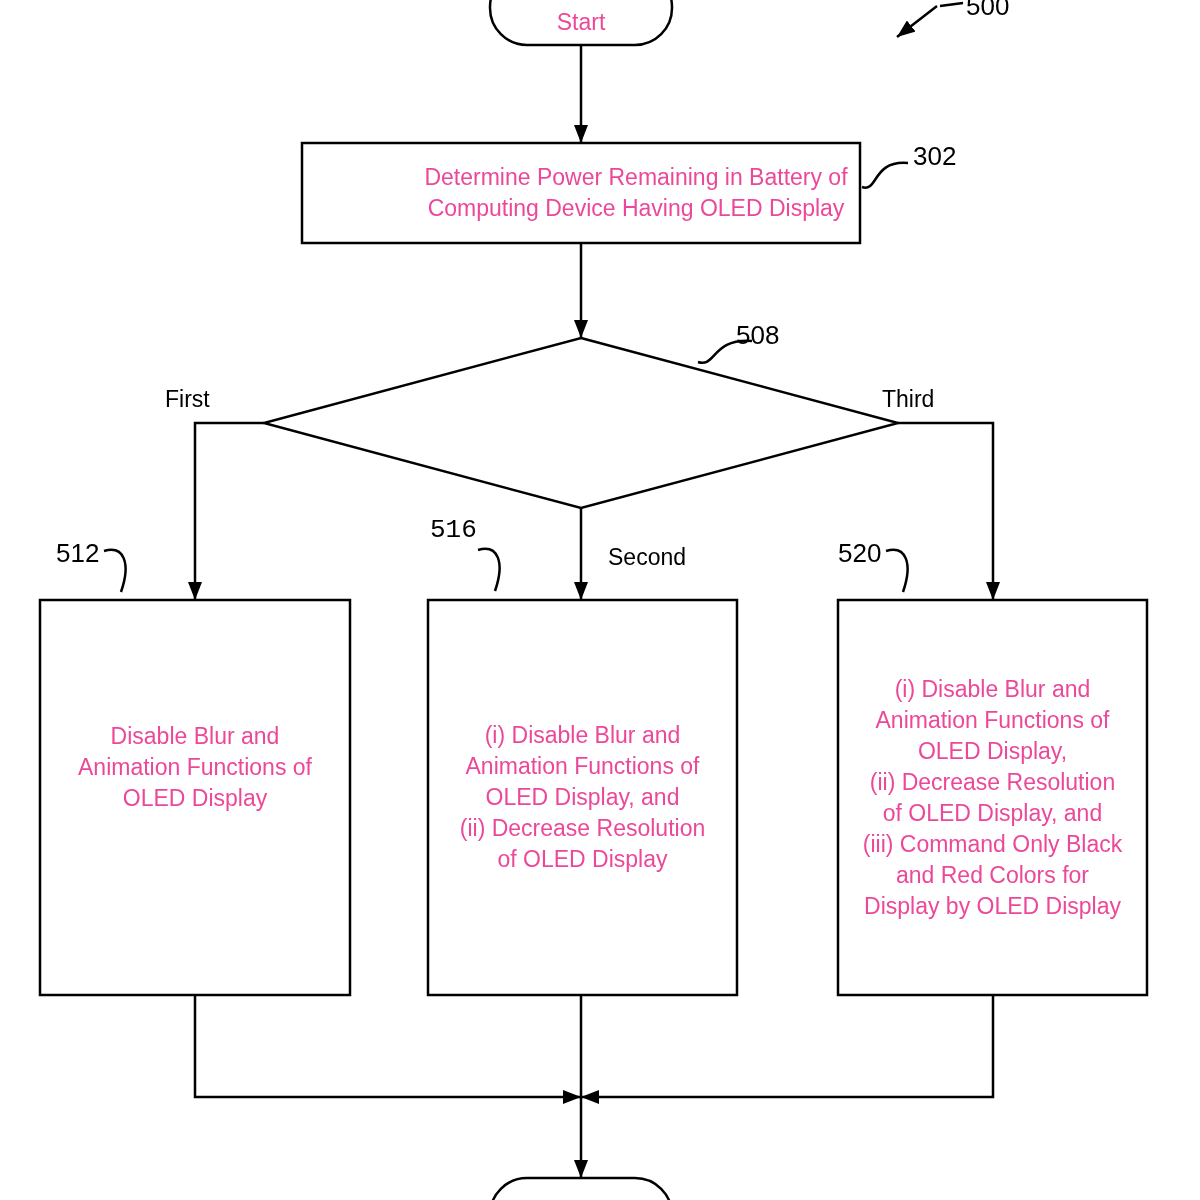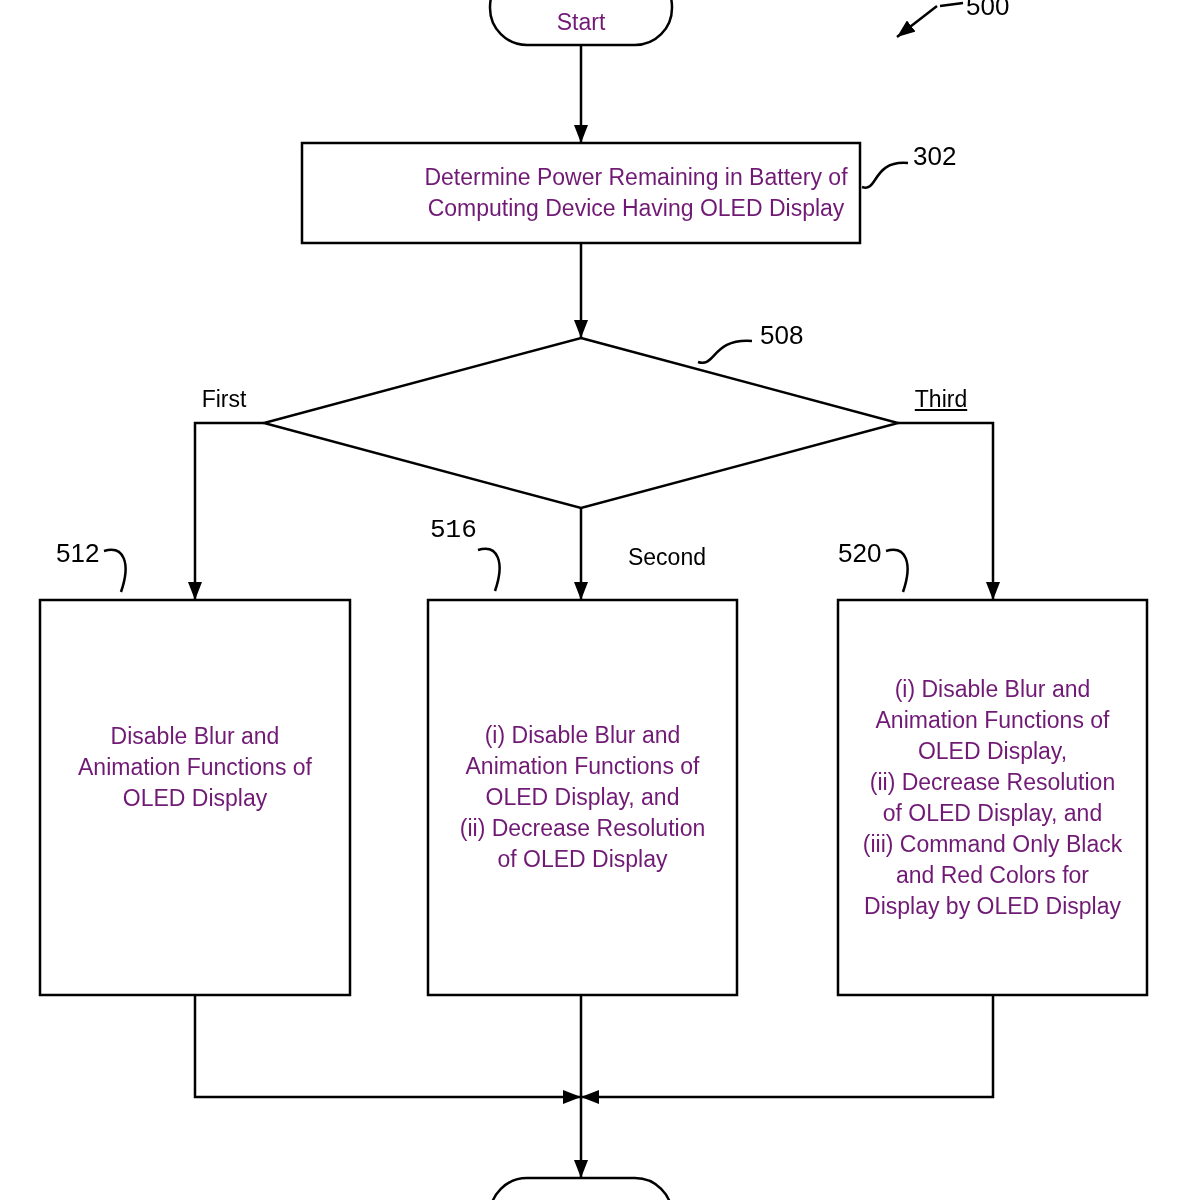--- a/index.html
+++ b/index.html
@@ -23,27 +23,26 @@
   }
   .node-text {
     position: absolute;
     display: flex;
     align-items: center;
     justify-content: center;
     text-align: center;
     white-space: pre-line;
     font-size: 23px;
     line-height: 31px;
-    color: #701a75;
+    color: #ec4899;
   }
   .branch-label {
     position: absolute;
     font-size: 23px;
     line-height: 26px;
-    text-align: center;
     color: #000000;
   }
   .ref-label {
     position: absolute;
     font-size: 26px;
     line-height: 28px;
     color: #000000;
   }
 </style>
 </head>
@@ -117,27 +116,27 @@
 (ii) Decrease Resolution
 of OLED Display, and
 (iii) Command Only Black
 and Red Colors for
 Display by OLED Display</div>
 
   <div class="branch-label" style="left:165px; top:386px; width:118px;">First</div>
 
   <div class="branch-label" style="left:608px; top:517px; width:118px;margin-top:27px;">Second</div>
 
-  <div class="branch-label" style="left:882px; top:386px; width:118px;text-decoration:underline;">Third</div>
+  <div class="branch-label" style="left:882px; top:386px; width:118px;">Third</div>
 
   <div class="ref-label" style="left:966px; top:-8px;">500</div>
 
   <div class="ref-label" style="left:913px; top:142px;">302</div>
 
-  <div class="ref-label" style="left:760px; top:321px;">508</div>
+  <div class="ref-label" style="left:736px; top:321px;">508</div>
 
   <div class="ref-label" style="left:56px; top:539px;">512</div>
 
   <div class="ref-label" style="left:430px; top:516px;font-family:Liberation Mono, monospace;">516</div>
 
   <div class="ref-label" style="left:838px; top:539px;text-align:right;">520</div>
 
 </div>
 
 </body></html>

